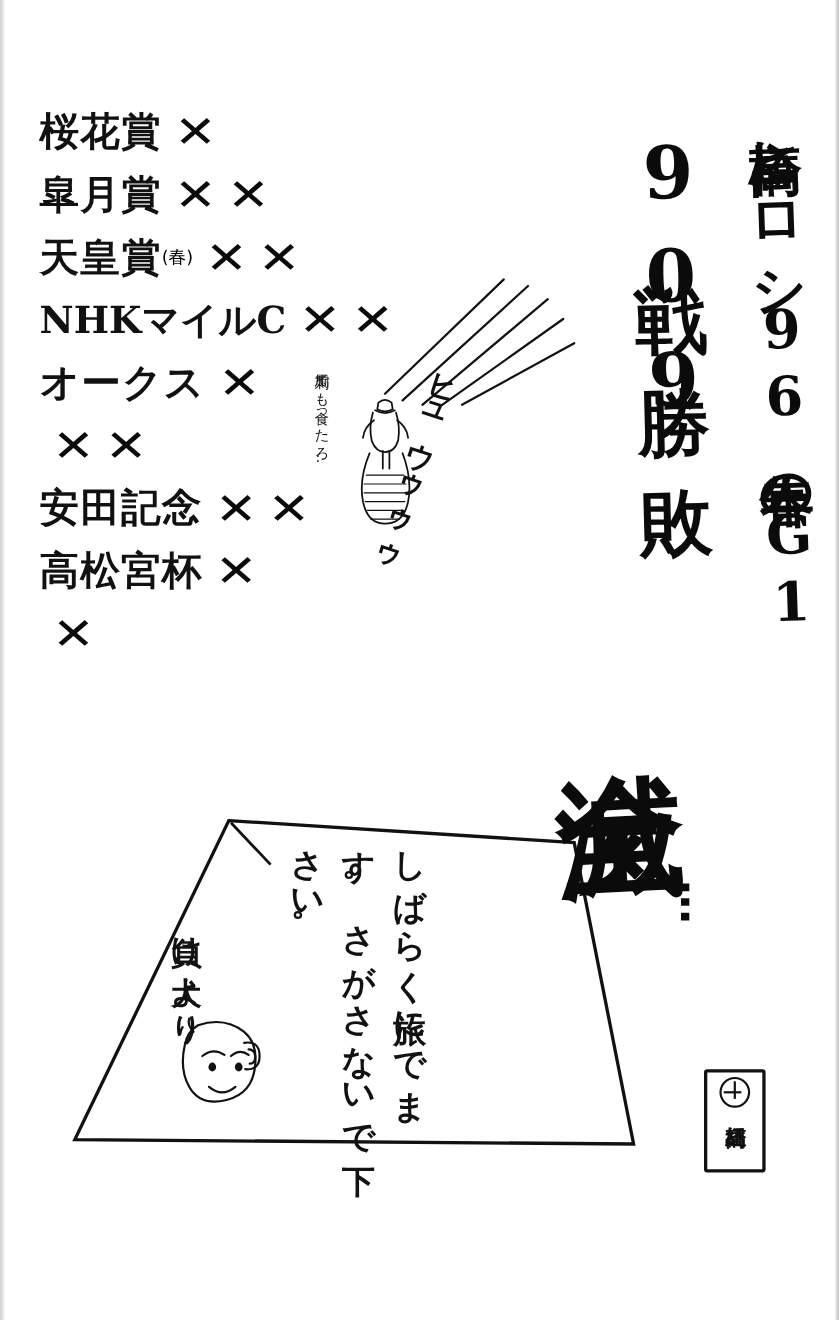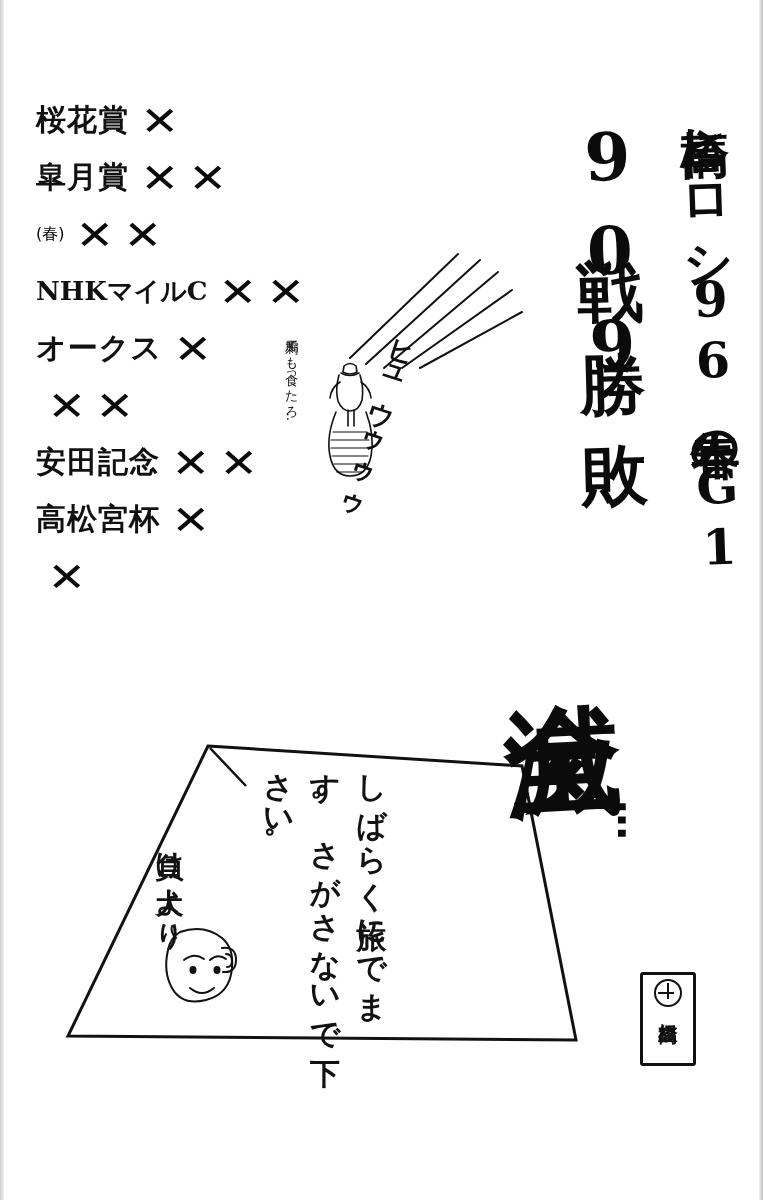--- a/index.html
+++ b/index.html
@@ -85,27 +85,27 @@
     z-index: 20;
   }
   .race-row {
     display: flex;
     align-items: center;
     height: 57px;
   }
   .race-name {
     font-family: "DejaVu Serif", serif;
     font-weight: bold;
-    font-size: 30px;
+    font-size: 36px;
     color: #111;
     white-space: nowrap;
     letter-spacing: 1px;
   }
   .race-name.small {
-    font-size: 26px;
+    font-size: 34px;
     letter-spacing: 0px;
   }
   .race-sup {
     font-size: 16px;
     vertical-align: middle;
   }
   .xmark {
     display: inline-block;
     margin-left: 14px;
     font-size: 40px;
@@ -270,20 +270,21 @@
     <div class="race-row">
       <span class="race-name">桜花賞</span>
       <span class="xmark">✕</span>
     </div>
     <div class="race-row">
       <span class="race-name">皐月賞</span>
       <span class="xmark">✕</span>
       <span class="xmark">✕</span>
     </div>
     <div class="race-row">
+      <span class="race-name">天皇賞</span>
       <span class="race-sup">(春)</span>
       <span class="xmark">✕</span>
       <span class="xmark">✕</span>
     </div>
     <div class="race-row">
       <span class="race-name small">NHKマイルC</span>
       <span class="xmark">✕</span>
       <span class="xmark">✕</span>
     </div>
     <div class="race-row">

